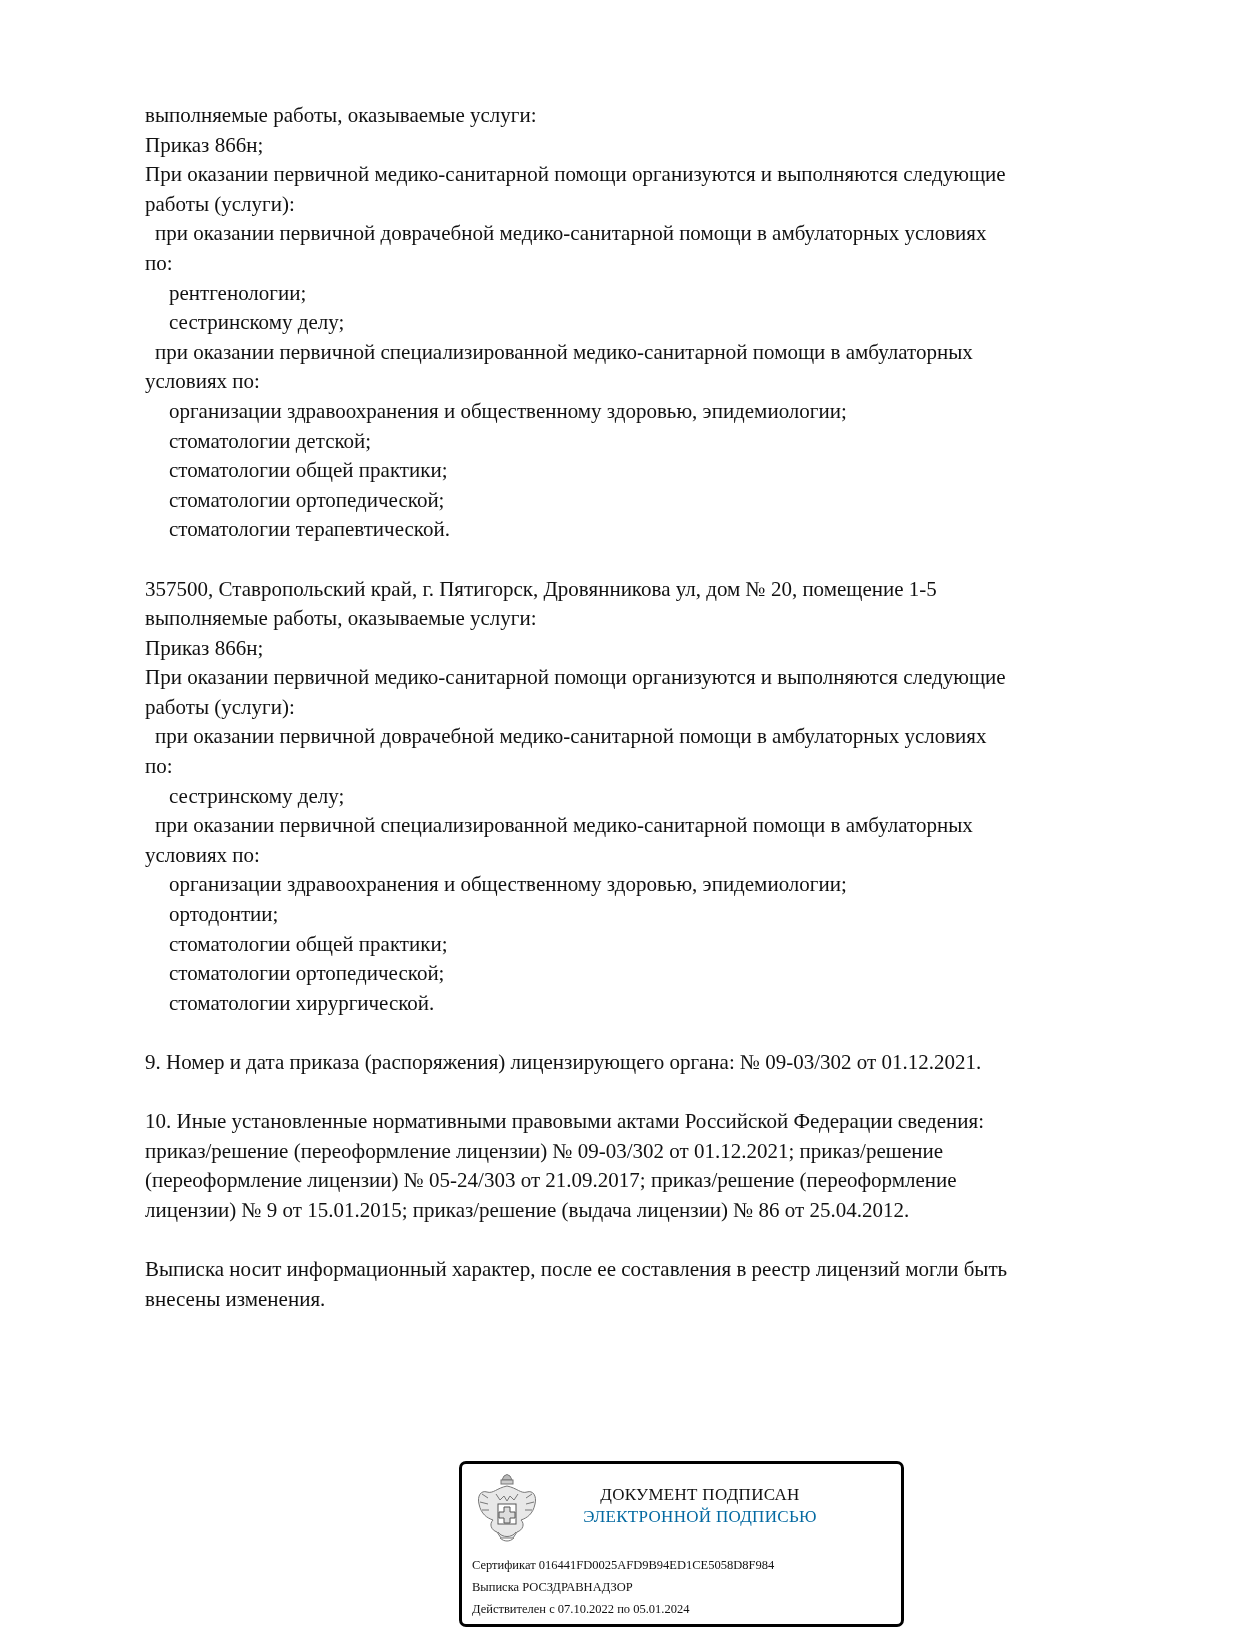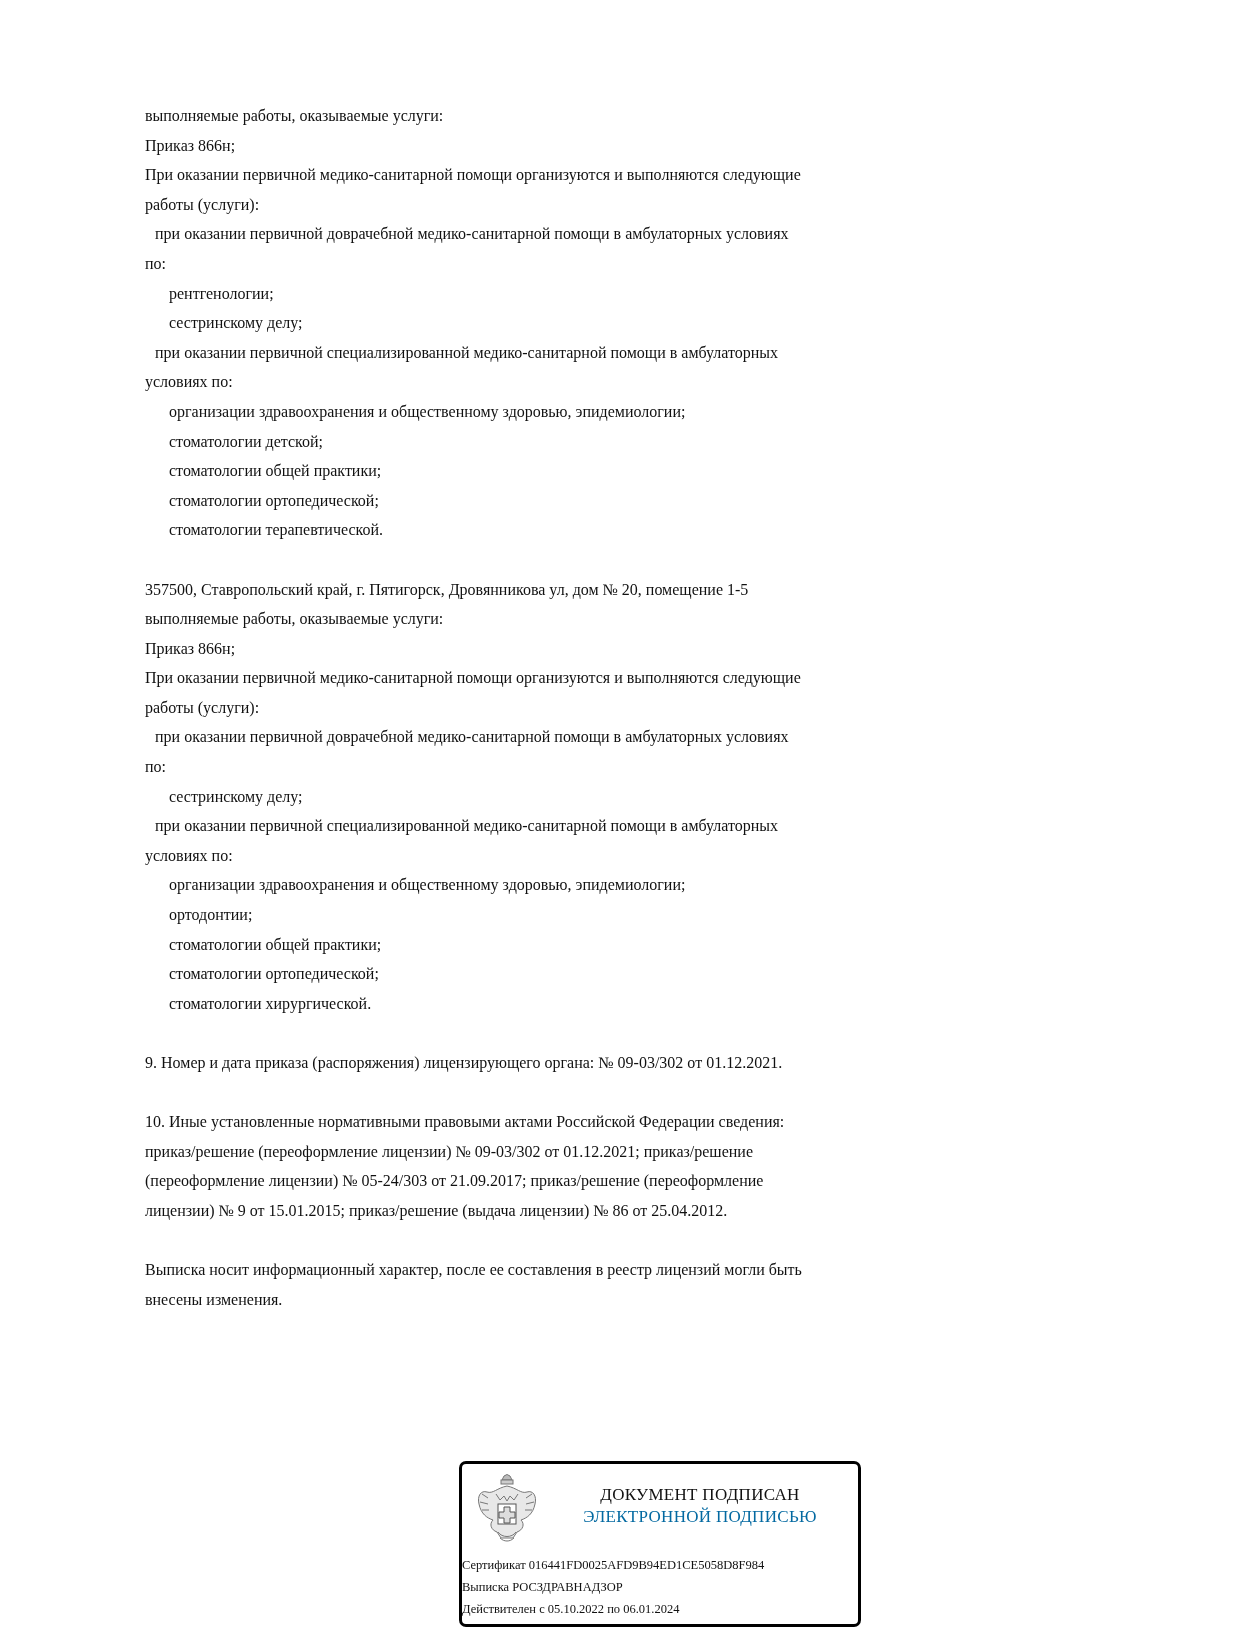--- a/index.html
+++ b/index.html
@@ -1,31 +1,31 @@
 <!DOCTYPE html>
 <html><head>
 <meta charset="utf-8">
 <style>
   html, body { margin: 0; padding: 0; background: #ffffff; }
   body { width: 1240px; height: 1650px; position: relative; overflow: hidden;
          font-family: "Liberation Serif", "DejaVu Serif", serif; color: #111; }
   .page { position: absolute; left: 0; top: 0; width: 1240px; height: 1650px; }
   .text { position: absolute; left: 145px; top: 101px; width: 1010px;
-          font-size: 16px; line-height: 29.6px; white-space: pre; }
+          font-size: 21px; line-height: 29.6px; white-space: pre; }
   .line { display: block; height: 29.6px; }
   .blank { display: block; height: 29.6px; }
   .i1 { padding-left: 10px; font-family: Liberation Serif, serif; }
   .i2 { padding-left: 24px; }
-  .stamp { position: absolute; left: 459px; top: 1461px; width: 402px; height: 166px;
+  .stamp { position: absolute; left: 459px; top: 1461px; width: 445px; height: 166px;
            border: 3px solid #000; border-radius: 7px; box-sizing: border-box; background: #fff; padding-left: 16px; }
   .emblem { position: absolute; left: 12px; top: 8px; width: 66px; height: 76px; }
   .stamp-title { position: absolute; left: 88px; top: 20px; width: 300px; text-align: center;
                  font-size: 17px; line-height: 22px; letter-spacing: 0.3px; }
   .stamp-title .l2 { color: #0369a1; }
-  .stamp-info { position: absolute; left: 0; top: 90px; font-size: 12.5px; line-height: 22px; white-space: nowrap; }
+  .stamp-info { position: absolute; left: 10px; top: 90px; font-size: 12.5px; line-height: 22px; white-space: nowrap; }
   .stamp-info b { font-weight: normal; }
 </style>
 </head>
 <body>
 
 <div class="page">
   <div class="text" id="doc-text"><span class="line">выполняемые работы, оказываемые услуги:</span><span class="line">Приказ 866н;</span><span class="line">При оказании первичной медико-санитарной помощи организуются и выполняются следующие</span><span class="line">работы (услуги):</span><span class="line i1">при оказании первичной доврачебной медико-санитарной помощи в амбулаторных условиях</span><span class="line">по:</span><span class="line i2">рентгенологии;</span><span class="line i2">сестринскому делу;</span><span class="line i1">при оказании первичной специализированной медико-санитарной помощи в амбулаторных</span><span class="line">условиях по:</span><span class="line i2">организации здравоохранения и общественному здоровью, эпидемиологии;</span><span class="line i2">стоматологии детской;</span><span class="line i2">стоматологии общей практики;</span><span class="line i2">стоматологии ортопедической;</span><span class="line i2">стоматологии терапевтической.</span><span class="blank"></span><span class="line">357500, Ставропольский край, г. Пятигорск, Дровянникова ул, дом № 20, помещение 1-5</span><span class="line">выполняемые работы, оказываемые услуги:</span><span class="line">Приказ 866н;</span><span class="line">При оказании первичной медико-санитарной помощи организуются и выполняются следующие</span><span class="line">работы (услуги):</span><span class="line i1">при оказании первичной доврачебной медико-санитарной помощи в амбулаторных условиях</span><span class="line">по:</span><span class="line i2">сестринскому делу;</span><span class="line i1">при оказании первичной специализированной медико-санитарной помощи в амбулаторных</span><span class="line">условиях по:</span><span class="line i2">организации здравоохранения и общественному здоровью, эпидемиологии;</span><span class="line i2">ортодонтии;</span><span class="line i2">стоматологии общей практики;</span><span class="line i2">стоматологии ортопедической;</span><span class="line i2">стоматологии хирургической.</span><span class="blank"></span><span class="line">9. Номер и дата приказа (распоряжения) лицензирующего органа: № 09-03/302 от 01.12.2021.</span><span class="blank"></span><span class="line">10. Иные установленные нормативными правовыми актами Российской Федерации сведения:</span><span class="line">приказ/решение (переоформление лицензии) № 09-03/302 от 01.12.2021; приказ/решение</span><span class="line">(переоформление лицензии) № 05-24/303 от 21.09.2017; приказ/решение (переоформление</span><span class="line">лицензии) № 9 от 15.01.2015; приказ/решение (выдача лицензии) № 86 от 25.04.2012.</span><span class="blank"></span><span class="line">Выписка носит информационный характер, после ее составления в реестр лицензий могли быть</span><span class="line">внесены изменения.</span></div>
 
   <div class="stamp">
     <svg class="emblem" viewBox="0 0 66 76">
@@ -46,16 +46,16 @@
     </div>
     <div class="stamp-info">
       <div>
         <span>Сертификат</span>
         <span>016441FD0025AFD9B94ED1CE5058D8F984</span>
       </div>
       <div>
         <span>Выписка</span>
         <b>РОСЗДРАВНАДЗОР</b>
       </div>
-      <div>Действителен с 05.10.2022 по 06.01.2024</div>
+      <div>Действителен с 07.10.2022 по 05.01.2024</div>
     </div>
   </div>
 </div>
 
 </body></html>

